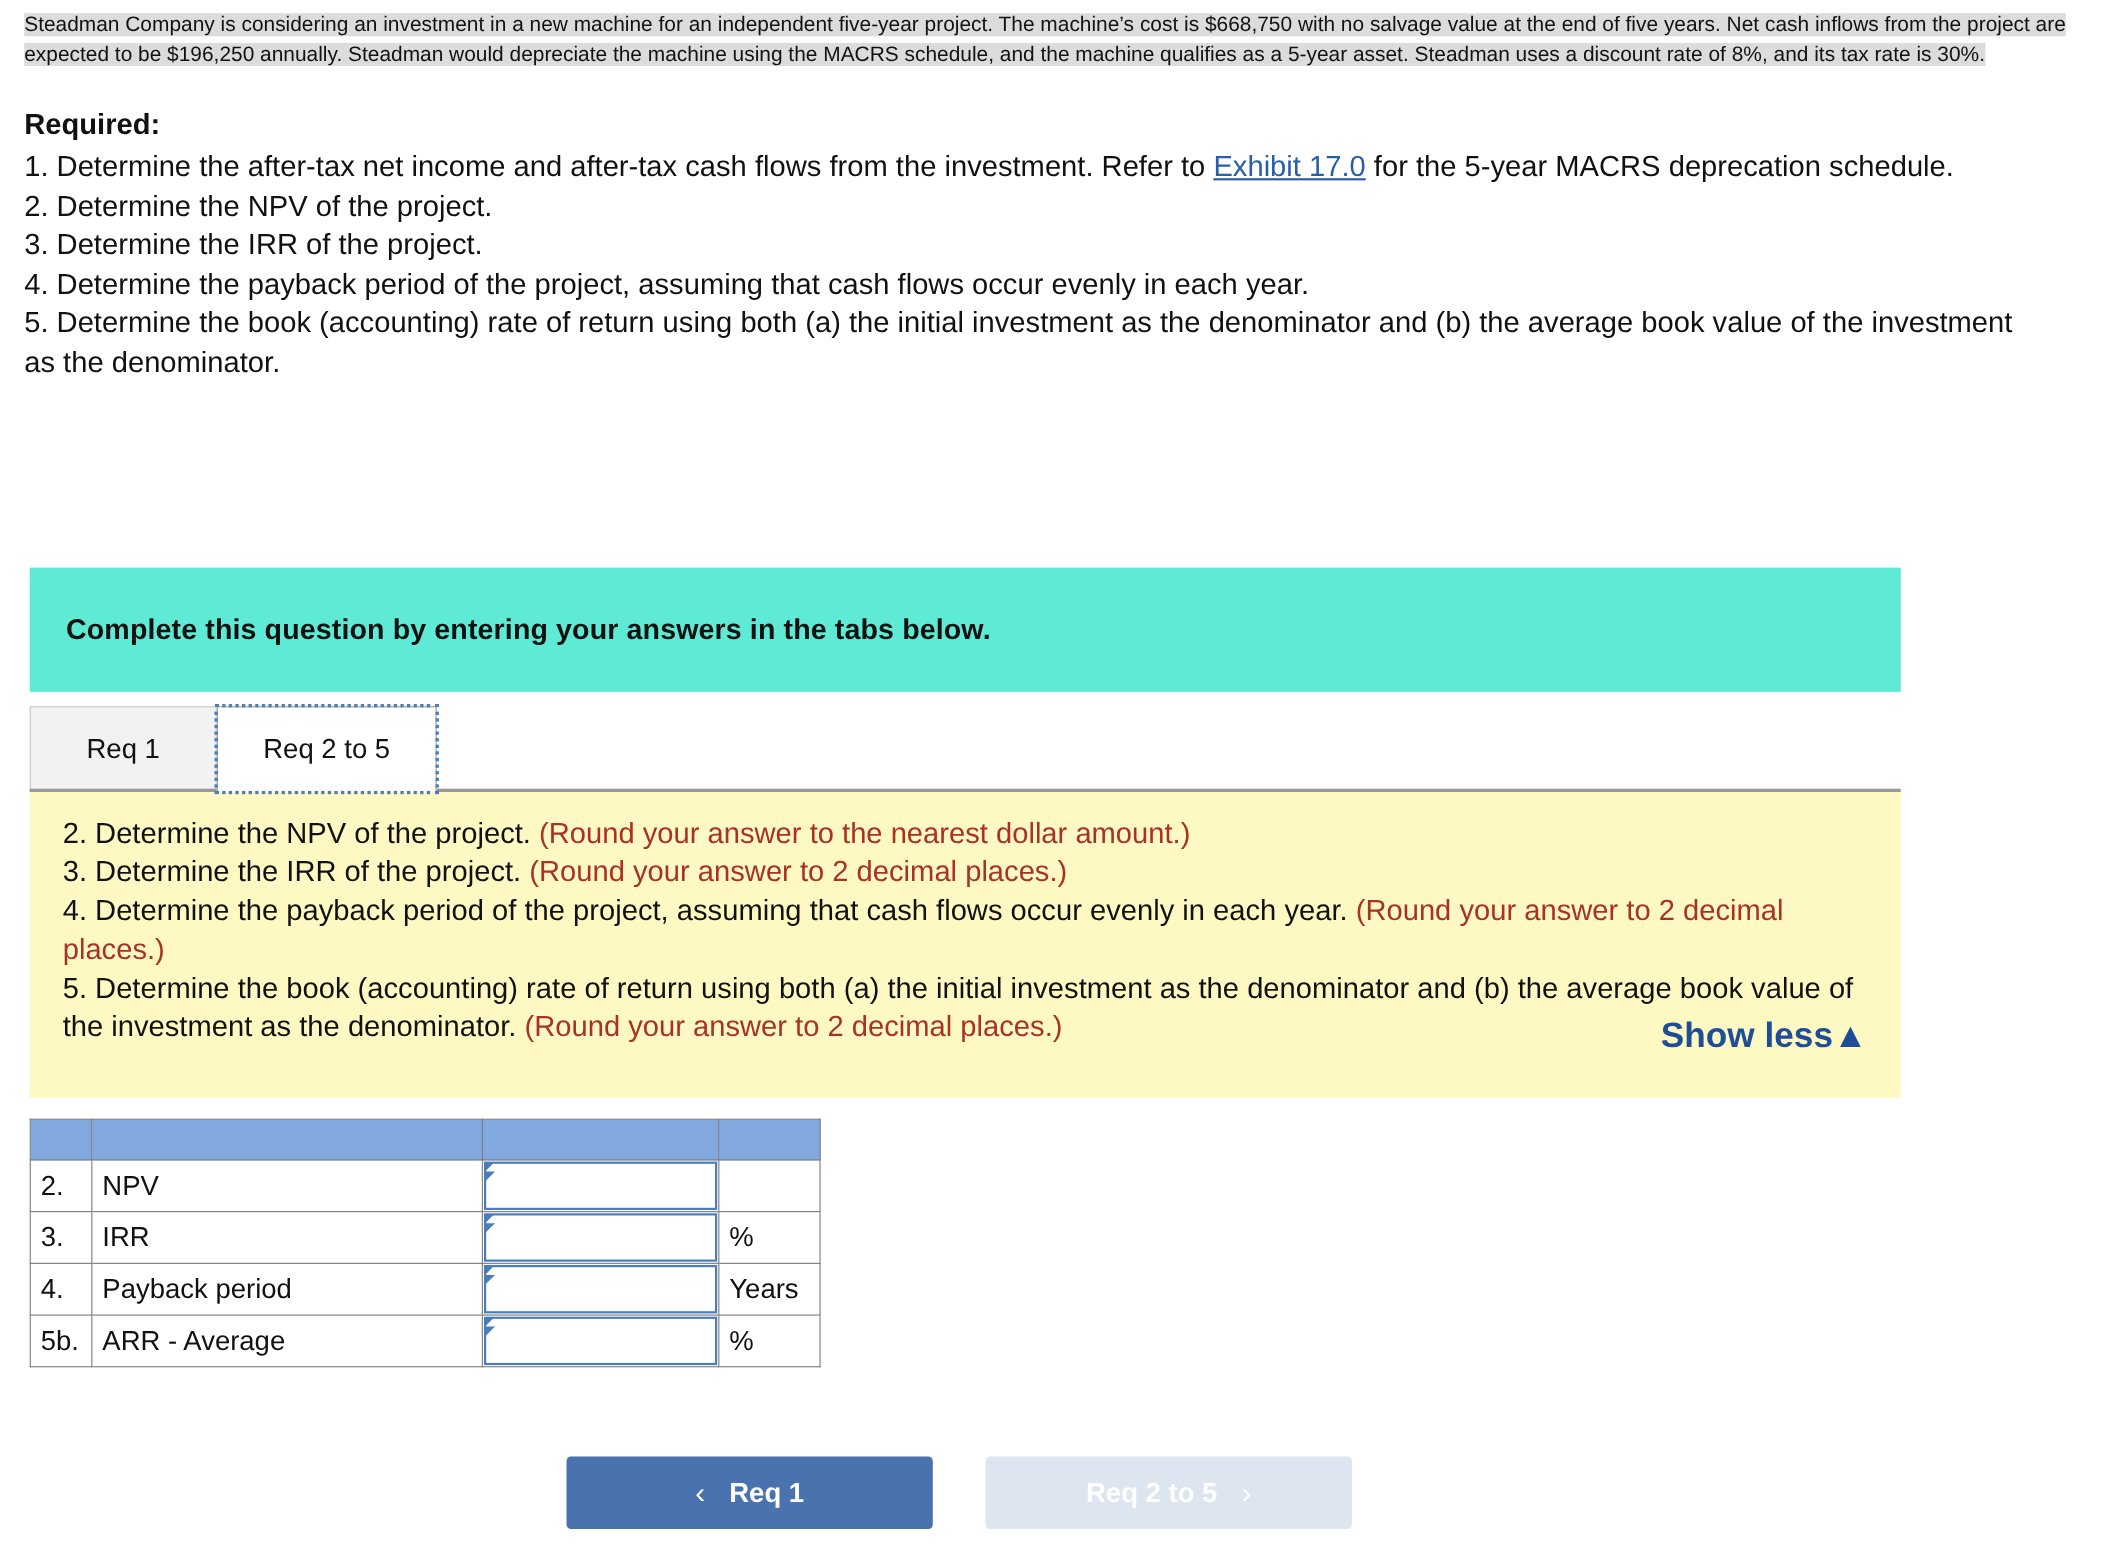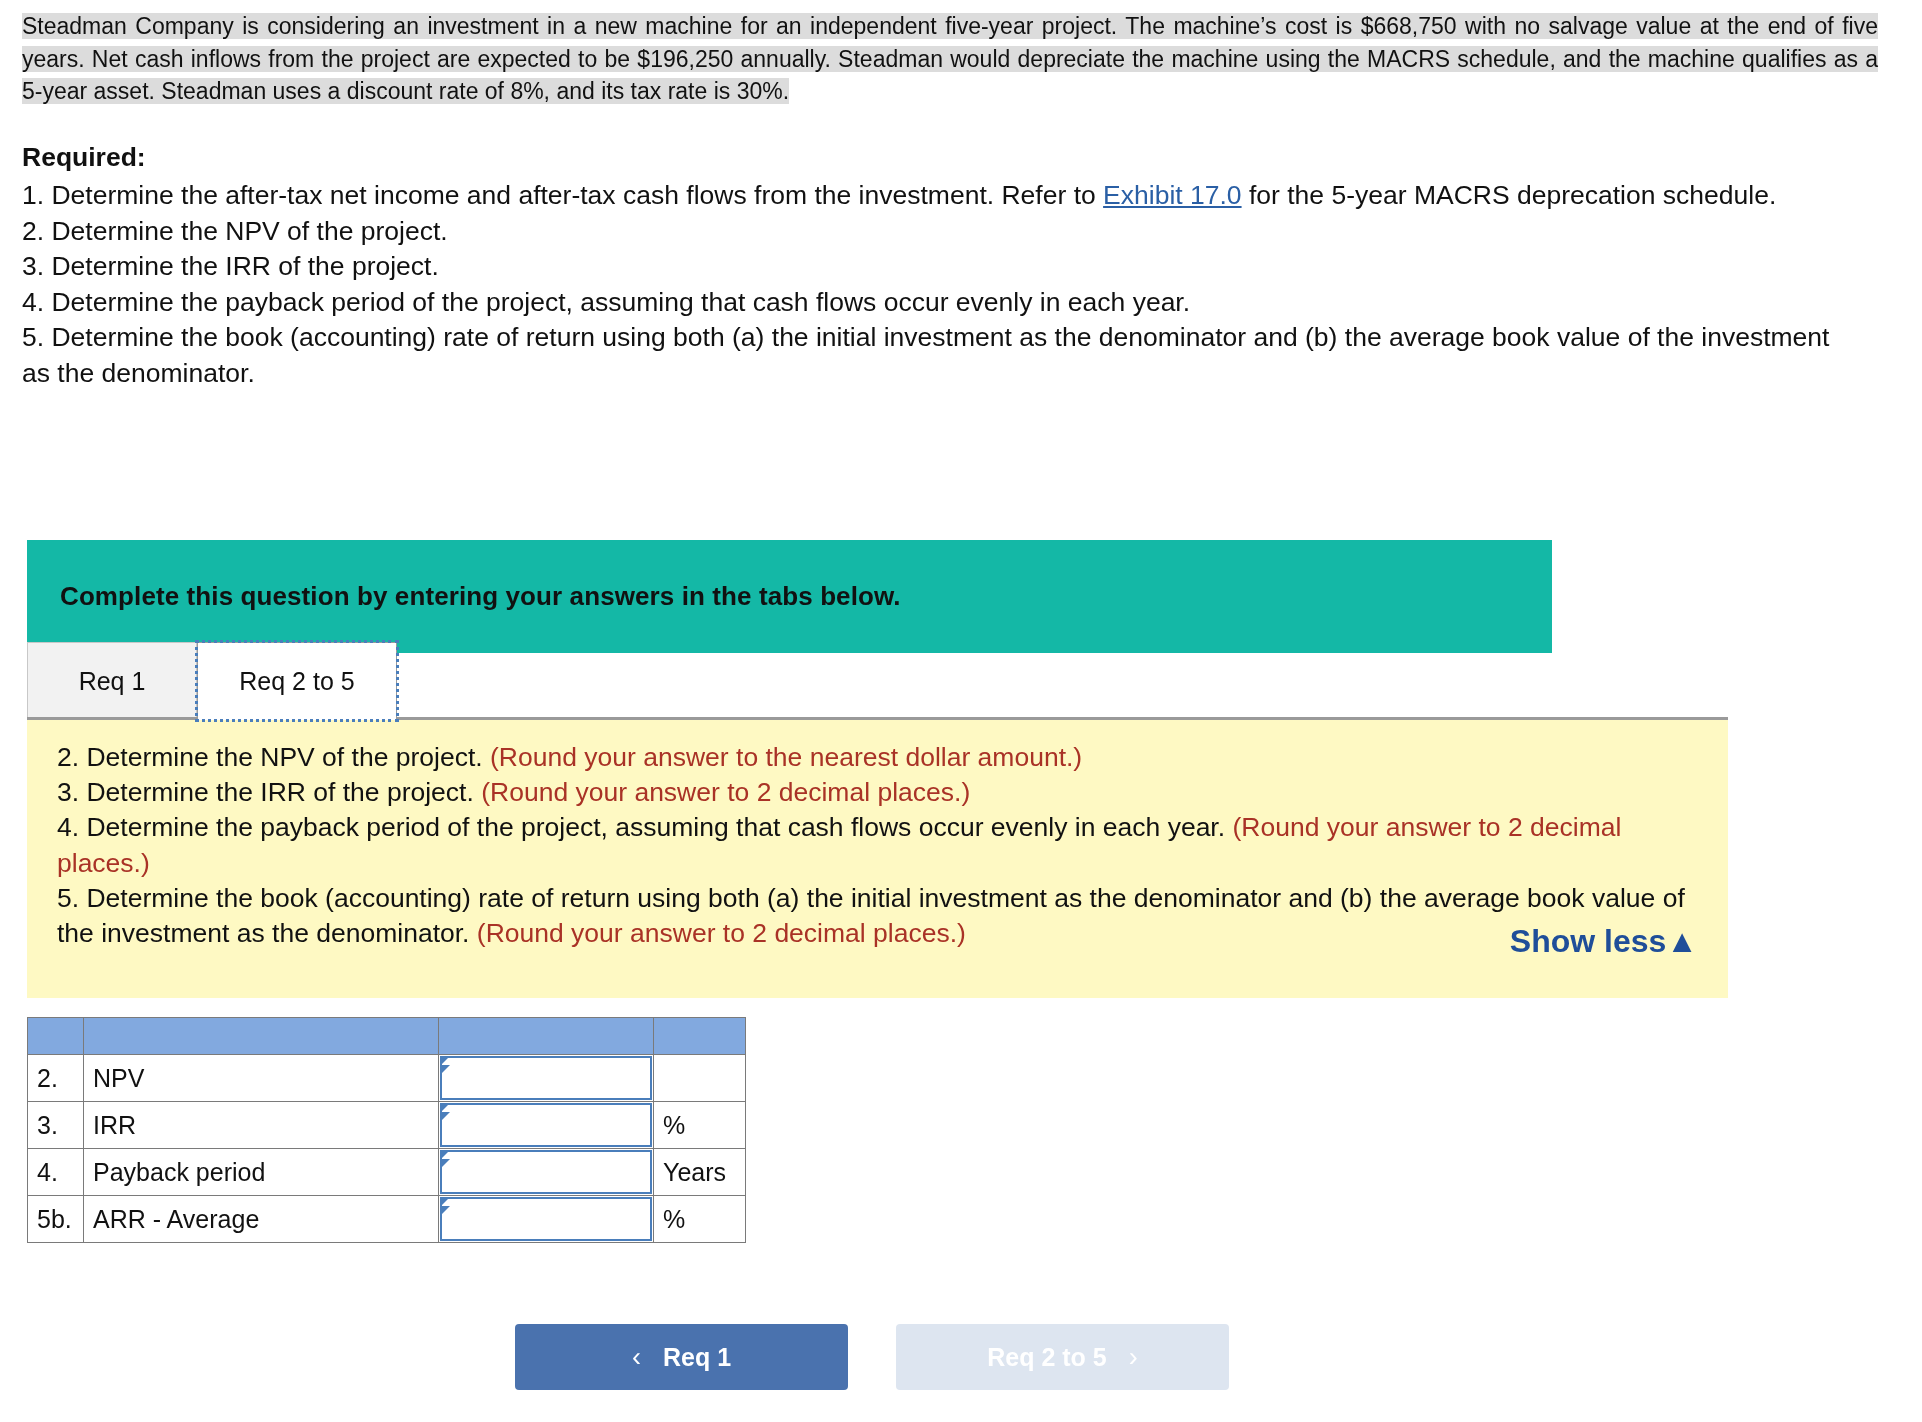--- a/index.html
+++ b/index.html
@@ -13,21 +13,21 @@
     height: 1422px;
     font-family: "Liberation Sans", sans-serif;
     color: #111111;
     overflow: hidden;
     position: relative;
   }
 
   
   #problem-statement {
     padding: 10px 22px 0 22px;
-    font-size: 23px;
+    font-size: 19px;
     line-height: 1.42;
     text-align: justify;
     max-width: 1900px;
   }
   #problem-statement .hl {
     background: #dcdcdc;
     box-decoration-break: clone;
     -webkit-box-decoration-break: clone;
   }
 
@@ -50,26 +50,25 @@
     color: #2a5fa5;
     text-decoration: underline;
     cursor: pointer;
   }
 
   
   #complete-banner {
     position: absolute;
     left: 27px;
     top: 516px;
-    width: 1525px;
+    width: 1701px;
     height: 113px;
-    background: #14b8a6;
+    background: #5eead4;
     display: flex;
     align-items: center;
-    margin-top: 24px;
   }
   #complete-banner .banner-text {
     font-size: 26px;
     font-weight: bold;
     padding-left: 33px;
     color: #111;
     letter-spacing: 0.1px;
   }
 
   

